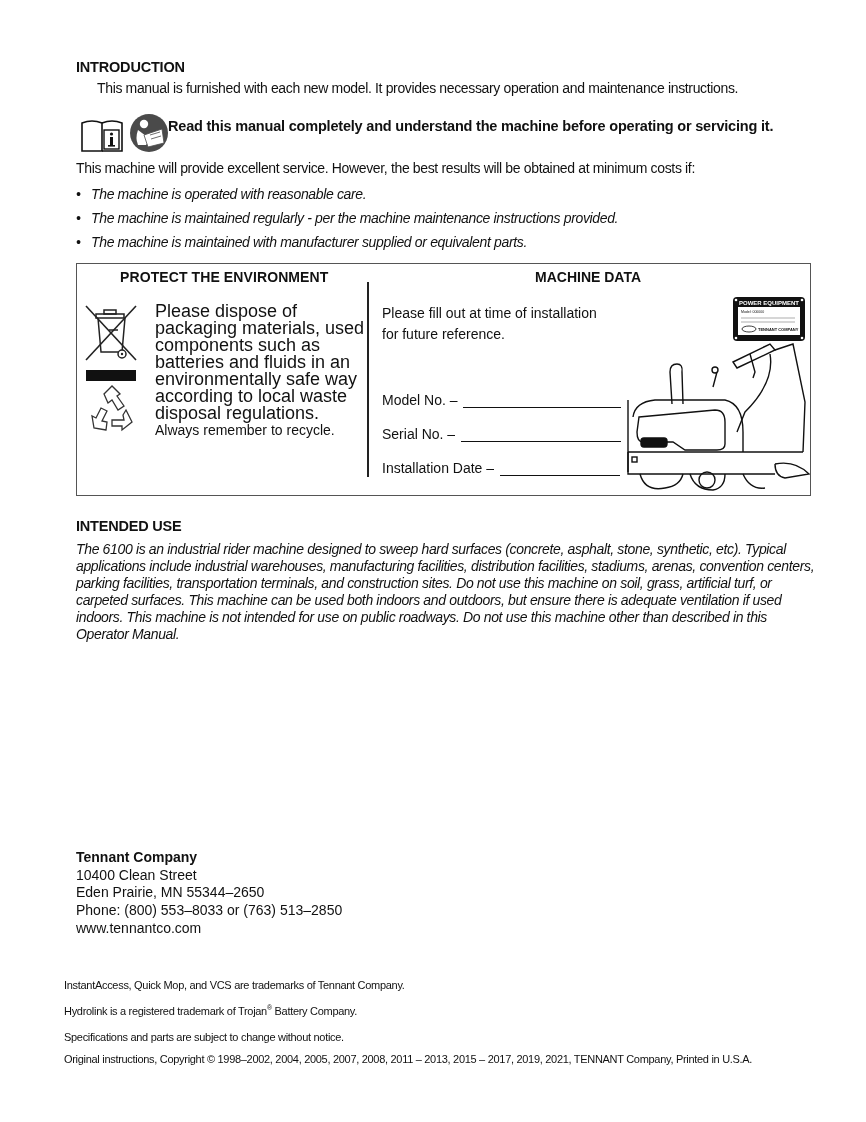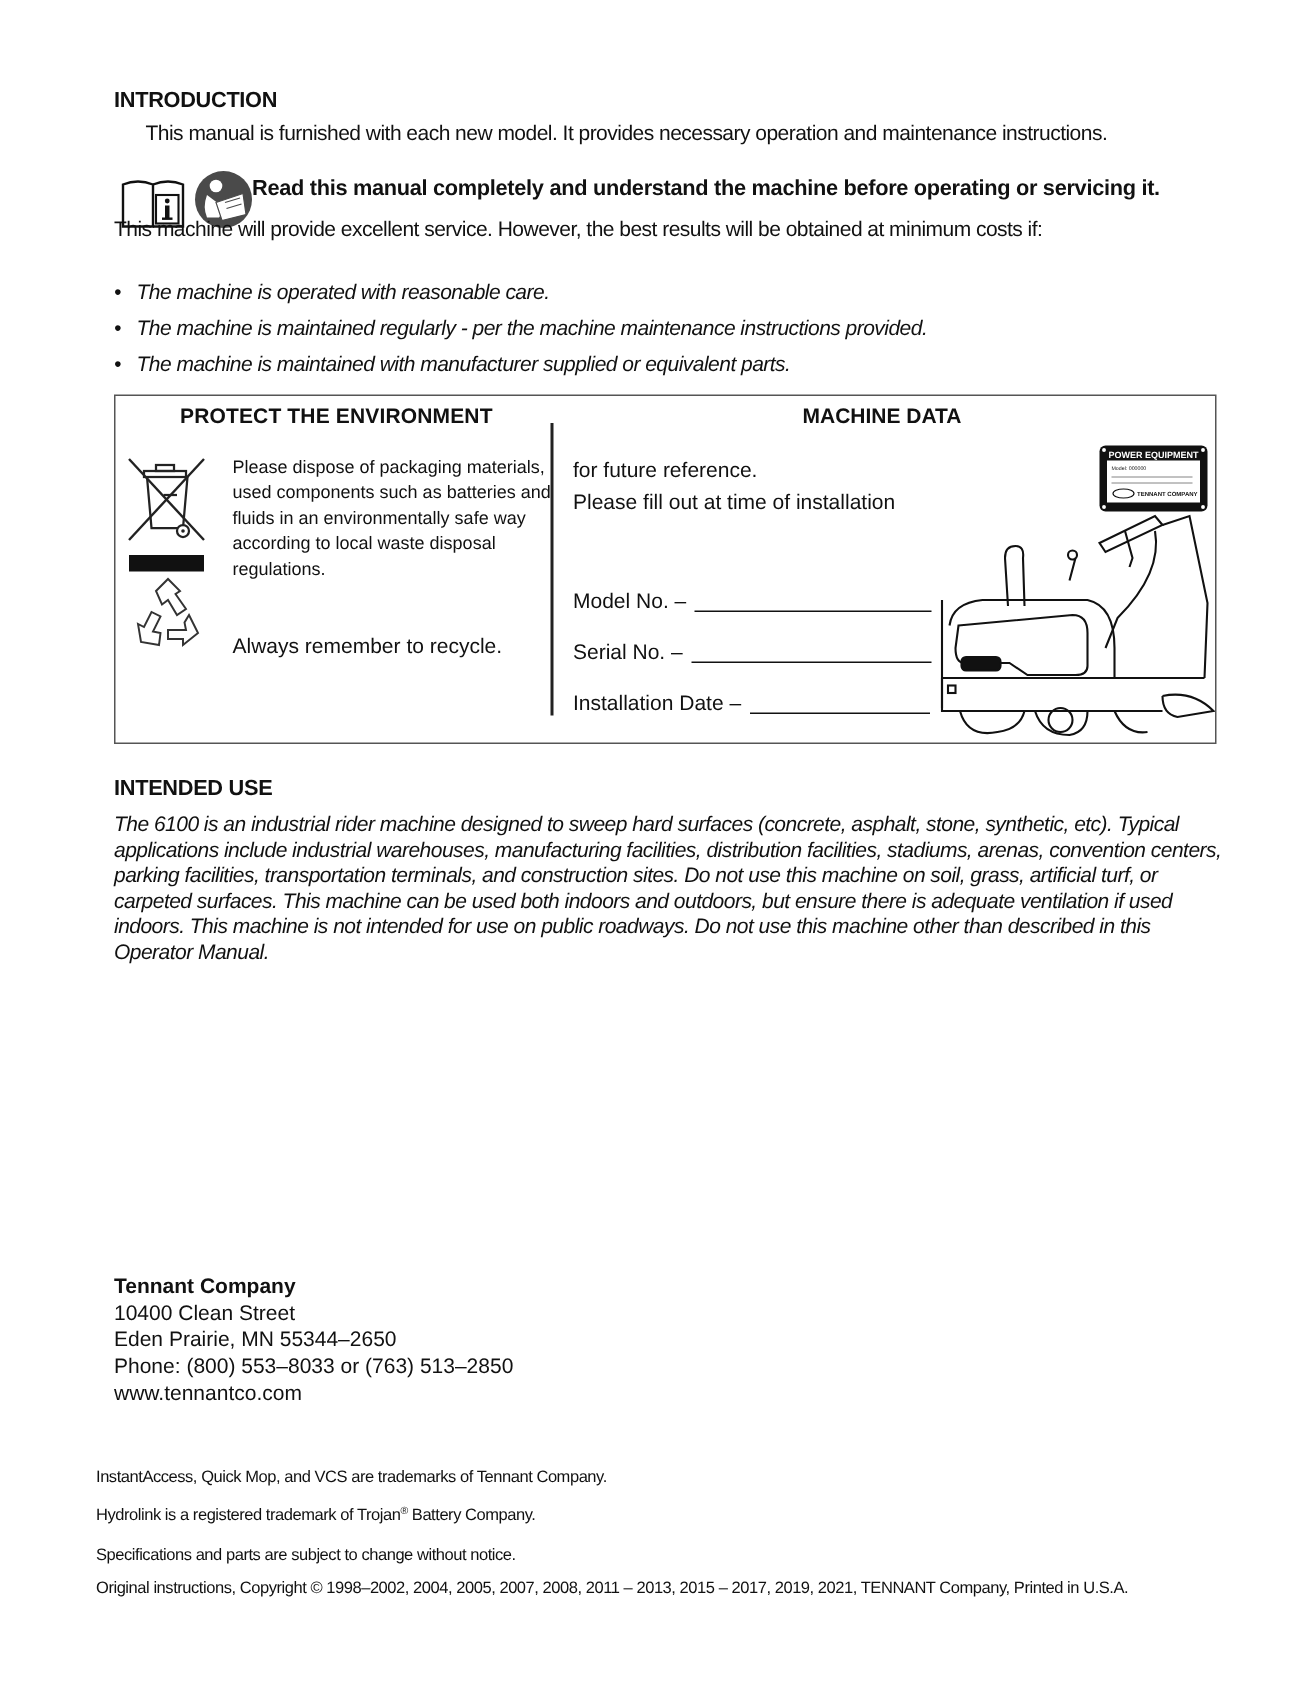--- a/index.html
+++ b/index.html
@@ -6,30 +6,30 @@
   body { width: 866px; height: 1122px; position: relative; overflow: hidden;
          font-family: "Liberation Sans", sans-serif; color: #111; }
   .abs { position: absolute; }
   .h-section { font-weight: bold; font-size: 14.5px; letter-spacing: -0.2px; }
   .p { font-size: 14px; line-height: 17px; letter-spacing: -0.15px; }
   .cond { font-size: 14px; letter-spacing: -0.35px; }
   #intro-title { left: 76px; top: 49px; margin-top: 10px; }
   #intro-text { left: 76px; top: 80px; white-space: nowrap; margin-left: 21px; }
   #read-icons { left: 80px; top: 113px; width: 96px; height: 40px; }
   #read-text { left: 168px; top: 118px; font-weight: bold; font-size: 14.5px; letter-spacing: -0.2px; white-space: nowrap; }
-  #service-text { left: 76px; top: 144px; white-space: nowrap; }
+  #service-text { left: 76px; top: 160px; white-space: nowrap; }
   ul.bullets { position: absolute; left: 76px; top: 186px; margin: 0; padding: 0; list-style: none; font-style: italic; }
   ul.bullets li { position: relative; padding-left: 15px; height: 24px; white-space: nowrap; }
   ul.bullets li::before { content: "\2022"; position: absolute; left: 0; top: 0; }
 
   #box { left: 76px; top: 263px; width: 735px; height: 233px; border: 1.5px solid #555; box-sizing: border-box; }
   #box-divider { left: 367px; top: 282px; width: 1.5px; height: 195px; background: #222; }
   #env-title { left: 120px; top: 269px; font-weight: bold; font-size: 14px; letter-spacing: 0.1px; }
   #env-icons { left: 82px; top: 302px; width: 58px; height: 138px; }
-  #env-text { left: 155px; top: 303px; font-size: 12px; line-height: 17px; width: 215px; }
+  #env-text { left: 155px; top: 303px; font-size: 18px; line-height: 17px; width: 215px; }
   #env-text p { margin: 0; }
   #env-recycle { left: 155px; top: 422px; font-size: 14px; }
   #md-title { left: 535px; top: 269px; font-weight: bold; font-size: 14px; }
   #md-instr { left: 382px; top: 303px; font-size: 14px; line-height: 21px; }
   .field-row { position: absolute; left: 382px; font-size: 14px; display: flex; align-items: flex-end; }
   .field-row .line { border-bottom: 1.5px solid #111; height: 14px; margin-left: 6px; }
   #row-model { top: 392px; }
   #row-serial { top: 426px; text-align: right; }
   #row-date { top: 460px; }
   #machine-art { left: 625px; top: 292px; width: 185px; height: 200px; }
@@ -101,22 +101,22 @@
     <path d="M24 128 L12 126 L10 114 L14 116 L19 106 L25 109 L20 119 L25 120 Z"></path>
   </g>
 </svg>
 <div class="abs" id="env-text">
   <p>Please dispose of packaging materials, used components such as batteries and fluids in an environmentally safe way according to local waste disposal regulations.</p>
 </div>
 <div class="abs" id="env-recycle">Always remember to recycle.</div>
 
 <div class="abs" id="md-title">MACHINE DATA</div>
 <div class="abs" id="md-instr">
+  <div>Please fill out at time of installation</div>
   <div>for future reference.</div>
-  <div>Please fill out at time of installation</div>
 </div>
 
 <div class="field-row" id="row-model">
   <span>Model No. –</span>
   <span class="line" style="width:158px"></span>
 </div>
 <div class="field-row" id="row-serial">
   <span>Serial No. –</span>
   <span class="line" style="width:160px"></span>
 </div>

